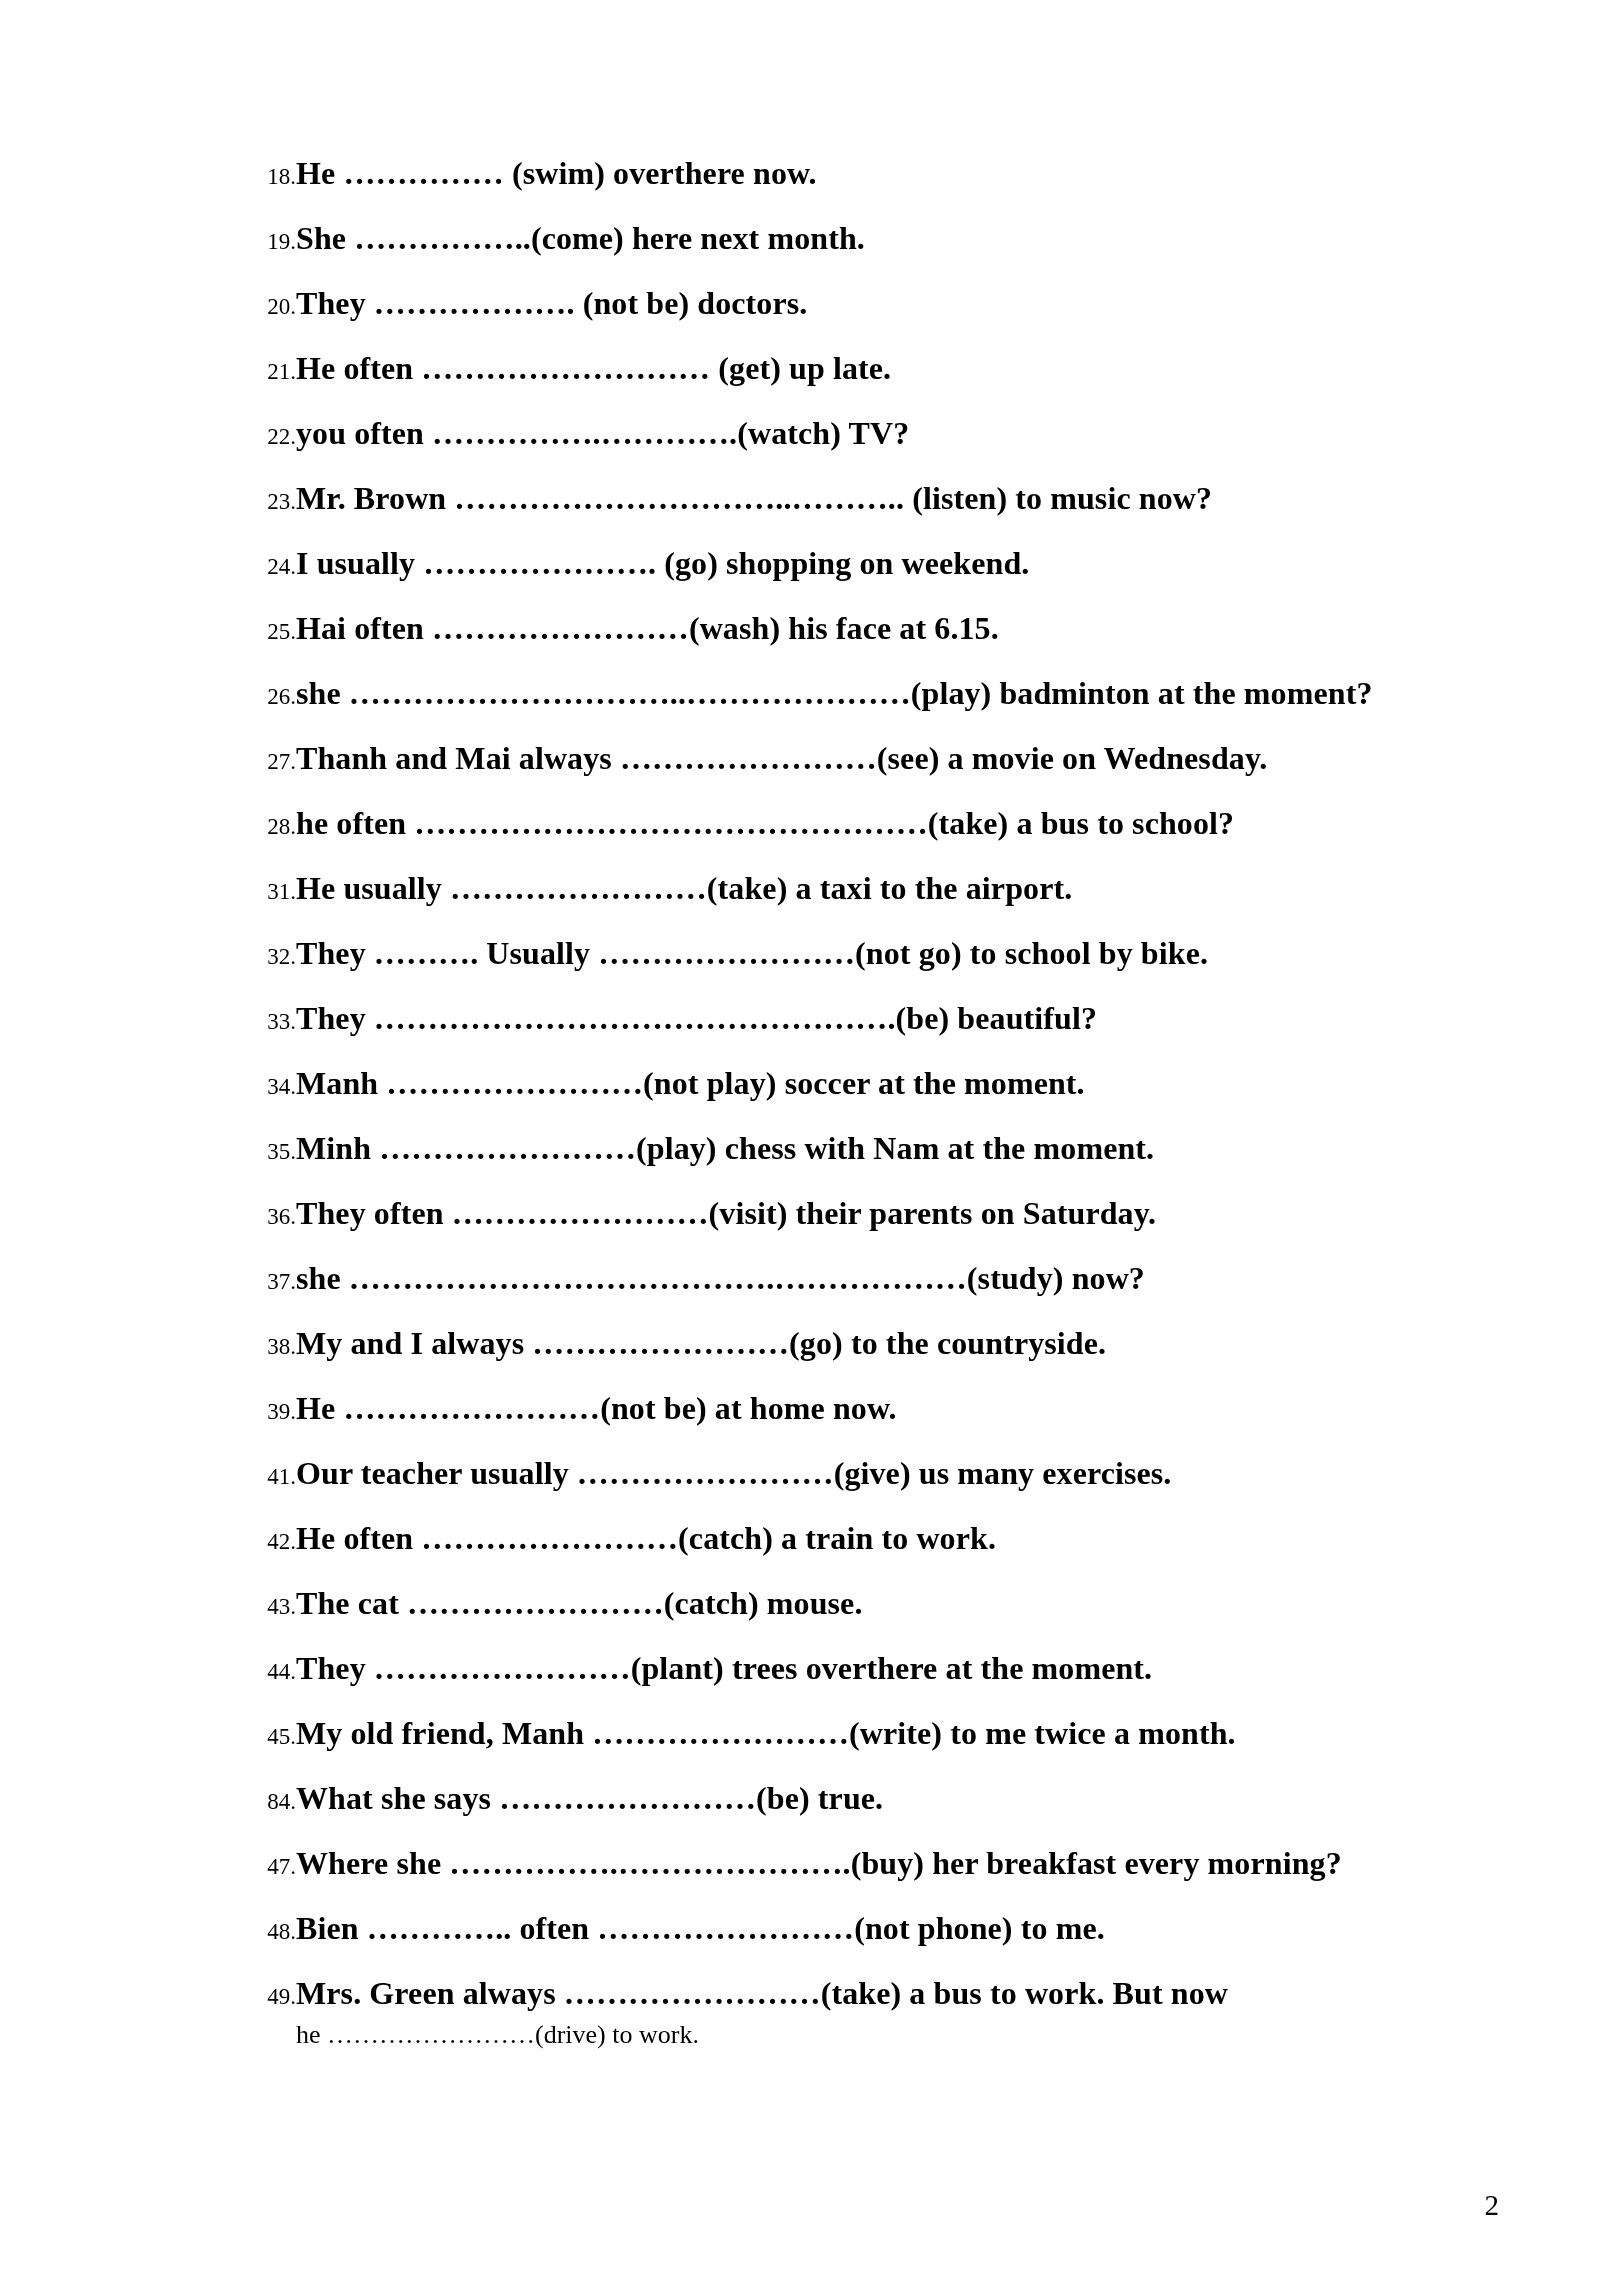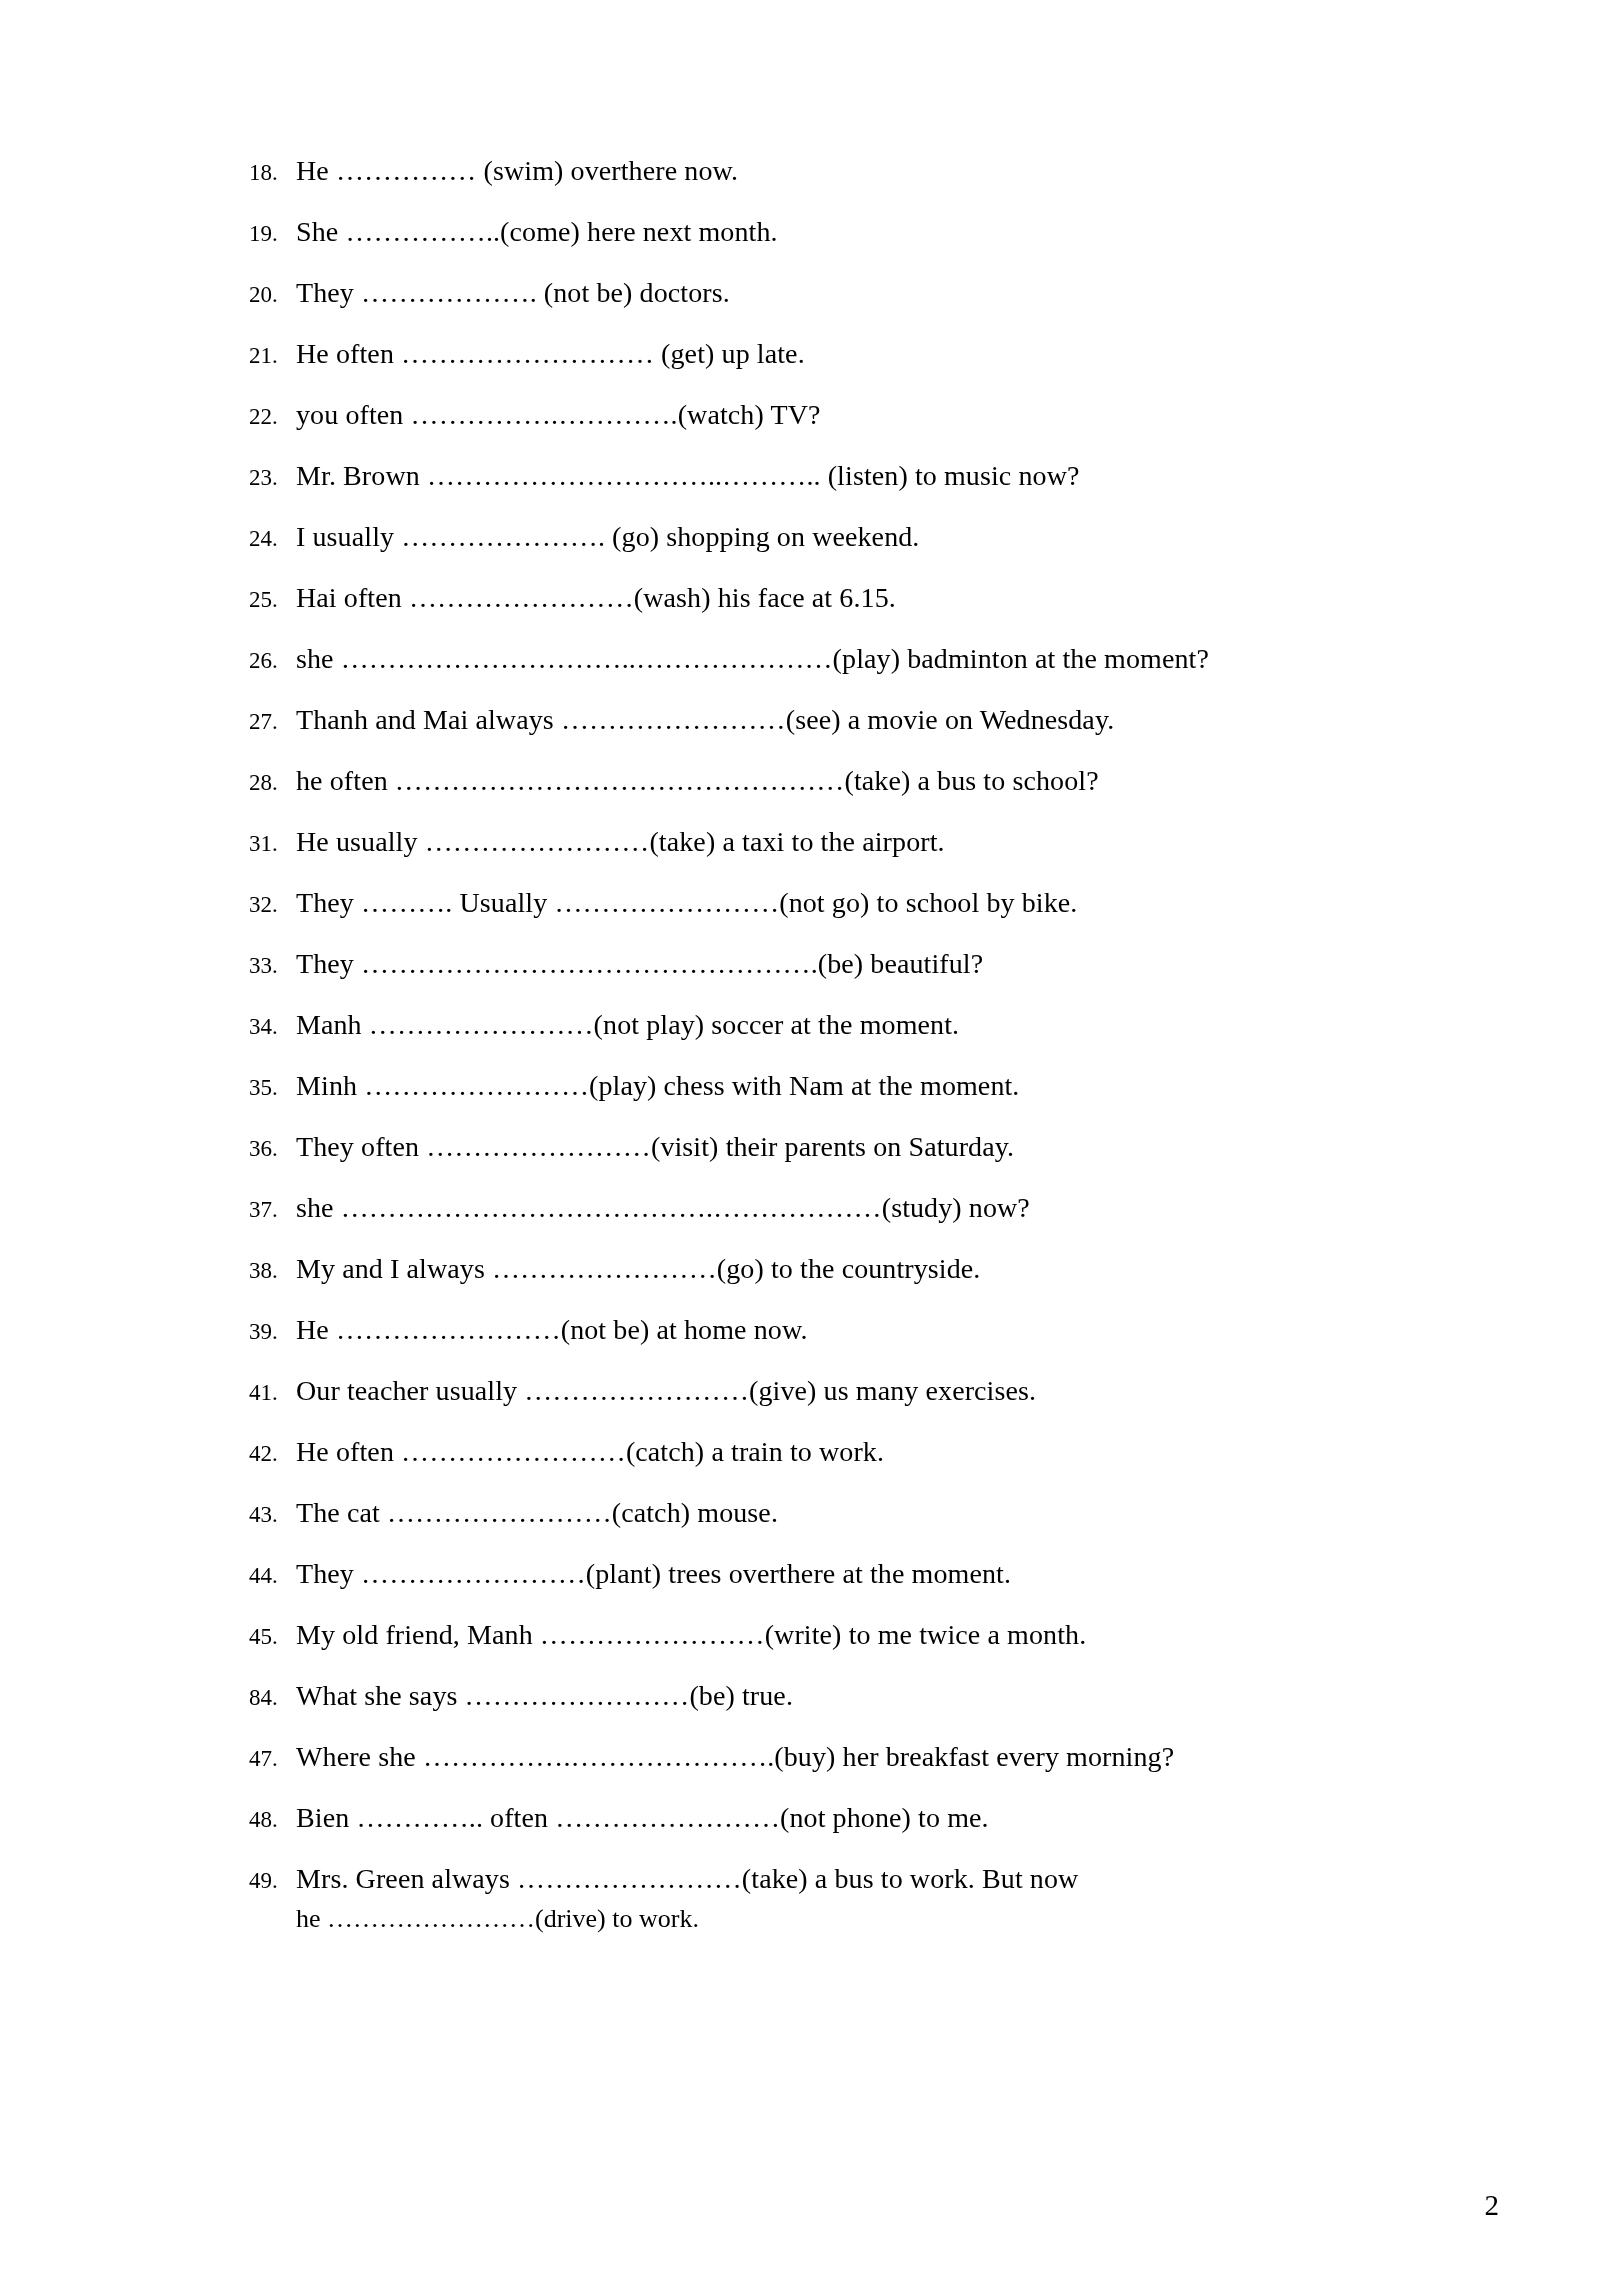--- a/index.html
+++ b/index.html
@@ -30,27 +30,28 @@
     align-items: baseline;
     font-size: 26px;
     line-height: 1.0;
     margin-bottom: 33px;
     white-space: pre-wrap;
   }
   .item-number {
     flex: 0 0 auto;
     width: 47px;
     font-size: 23px;
-    text-align: left;
+    text-align: right;
     letter-spacing: 0;
   }
   .item-text {
     flex: 1 1 auto;
-    font-size: 28px;
+    font-size: 32px;
     letter-spacing: 0.1px;
+    font-weight: bold;
   }
   .item-continuation {
     font-size: 26px;
     margin-left: 47px;
     margin-top: -22px;
     margin-bottom: 41px;
     display: block;
   }
   .page-number {
     position: absolute;

